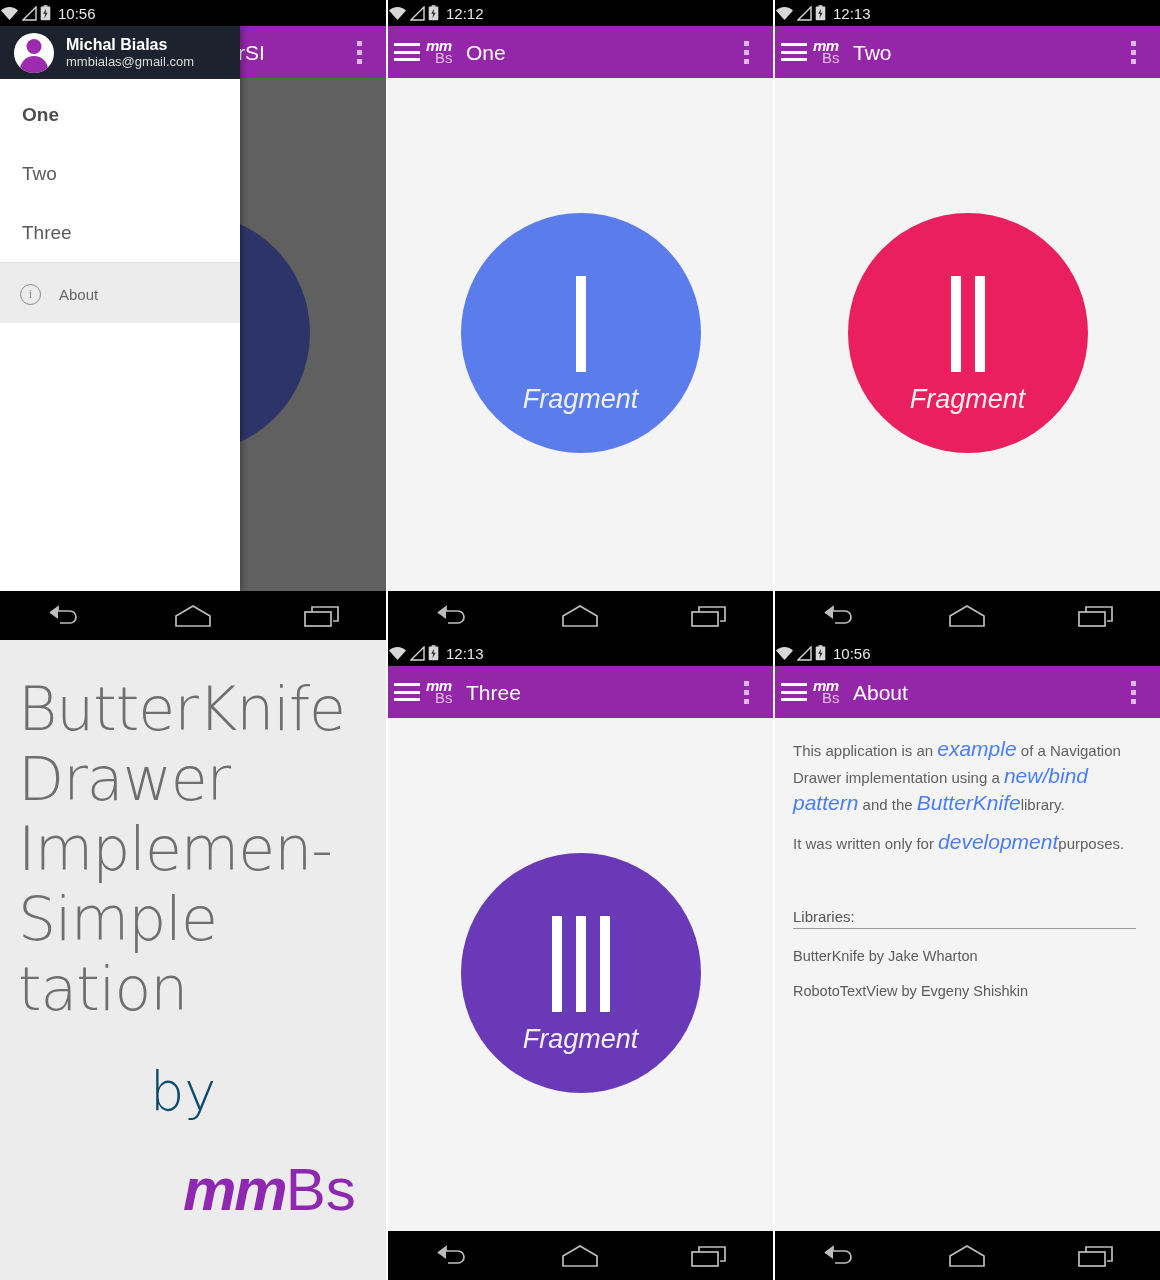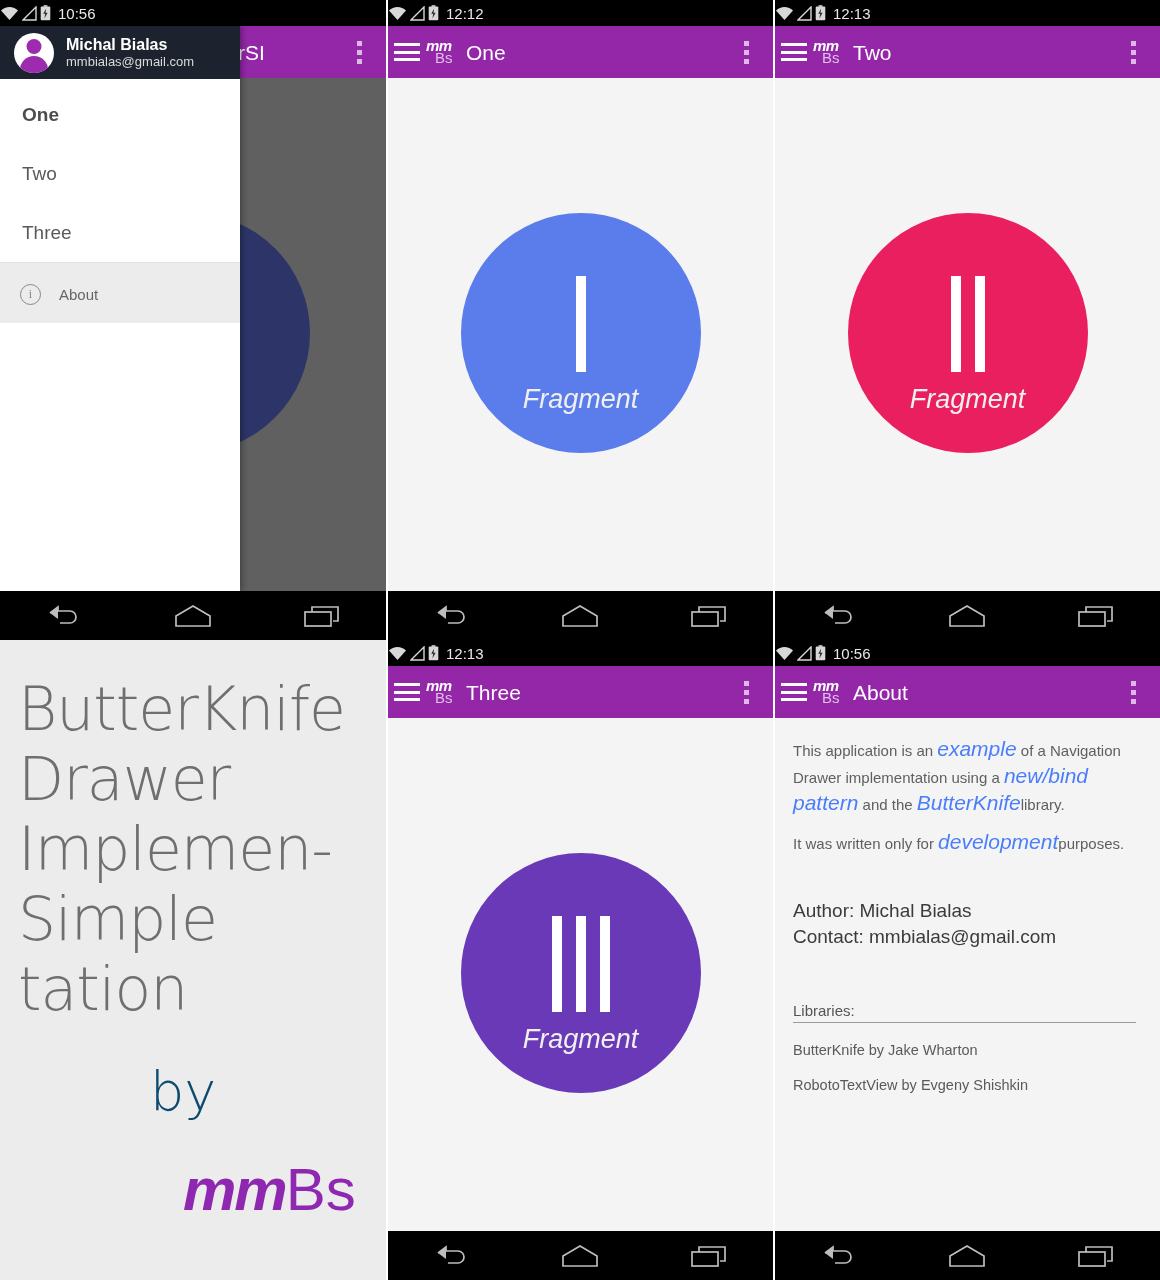--- a/index.html
+++ b/index.html
@@ -509,24 +509,20 @@
       <div class="overflow">
           <i></i>
           <i></i>
           <i></i>
         </div>
     </div>
     <div class="about-body">
       <div class="about-inner">
         <p class="about-para"><span>This application is an </span><span class="hl">example</span><span> of a Navigation Drawer implementation using a </span><span class="hl">new/bind pattern</span><span> and the </span><span class="hl">ButterKnife</span><span>library.</span></p>
         <p class="about-para"><span>It was written only for </span><span class="hl">development</span><span>purposes.</span></p>
-        <div class="about-block">
-          <div>Author: Michal Bialas</div>
-          <div>Contact: mmbialas@gmail.com</div>
-        </div>
         <div class="libs-head">Libraries:</div>
         <div class="lib-row">ButterKnife by Jake Wharton</div>
         <div class="lib-row">RobotoTextView by Evgeny Shishkin</div>
       </div>
     </div>
     <div class="navbar">
       <span class="nb">
         <svg width="40" height="22" viewBox="0 0 40 22">
             <path d="M6 8 L14 2 L14 6 L26 6 A6 6 0 0 1 26 18 L16 18" fill="none" stroke="#bdbdbd" stroke-width="1.7"></path>
             <path d="M6 8 L14 14 L14 2 Z" fill="#bdbdbd"></path>

